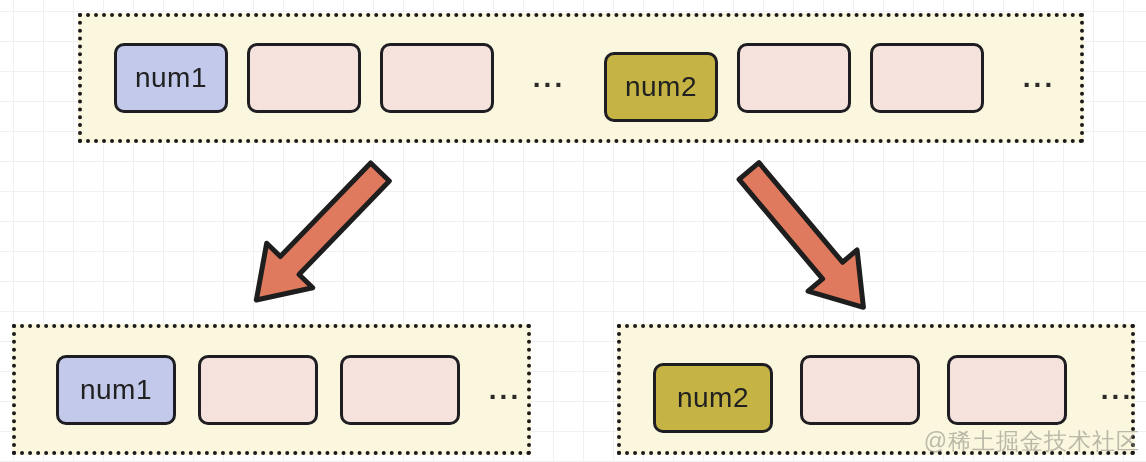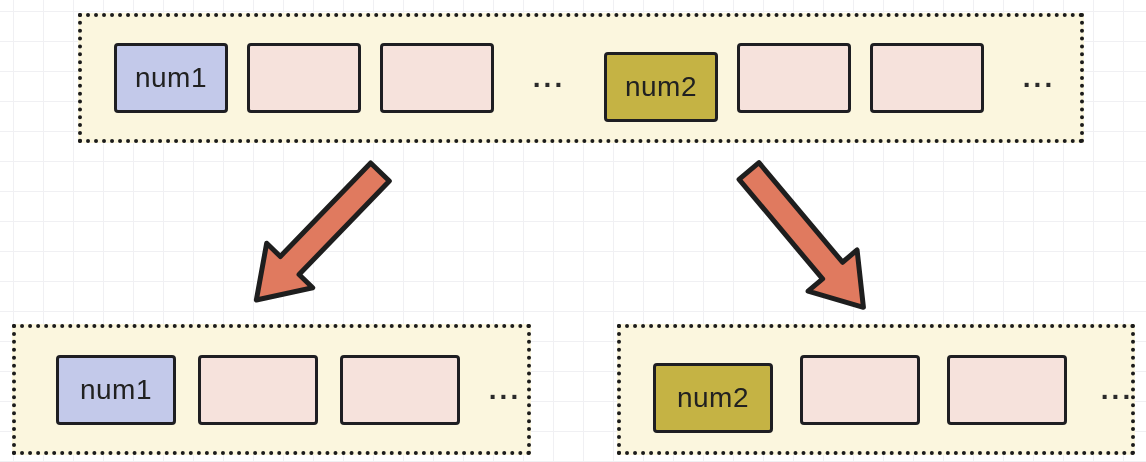--- a/index.html
+++ b/index.html
@@ -42,21 +42,21 @@
   .array-bottom-right{
     left:617px; top:324px;
     width:518px; height:131px;
     padding-left:32px;
     gap:27px;
   }
   .cell{
     box-sizing:border-box;
     height:70px;
     border:3.5px solid #1E1E22;
-    border-radius:4px;
+    border-radius:10px;
     display:flex;
     align-items:center;
     justify-content:center;
     flex:0 0 auto;
   }
   .array-top .cell{width:114px;}
   .array-bottom-left .cell, .array-bottom-right .cell{width:120px;}
   .cell-num1{background:#C3C9EA;}
   .cell-num2{background:#C5B344;margin-top:17px;}
   .cell-empty{background:#F6E2DC;}
@@ -140,14 +140,15 @@
 
   <div class="array-box array-bottom-right">
     <div class="cell cell-num2">
       <span class="cell-label">num2</span>
     </div>
     <div class="cell cell-empty"></div>
     <div class="cell cell-empty"></div>
     <span class="ellipsis">...</span>
   </div>
 
+  <div class="watermark">@稀土掘金技术社区</div>
 
 </div>
 
 </body></html>

